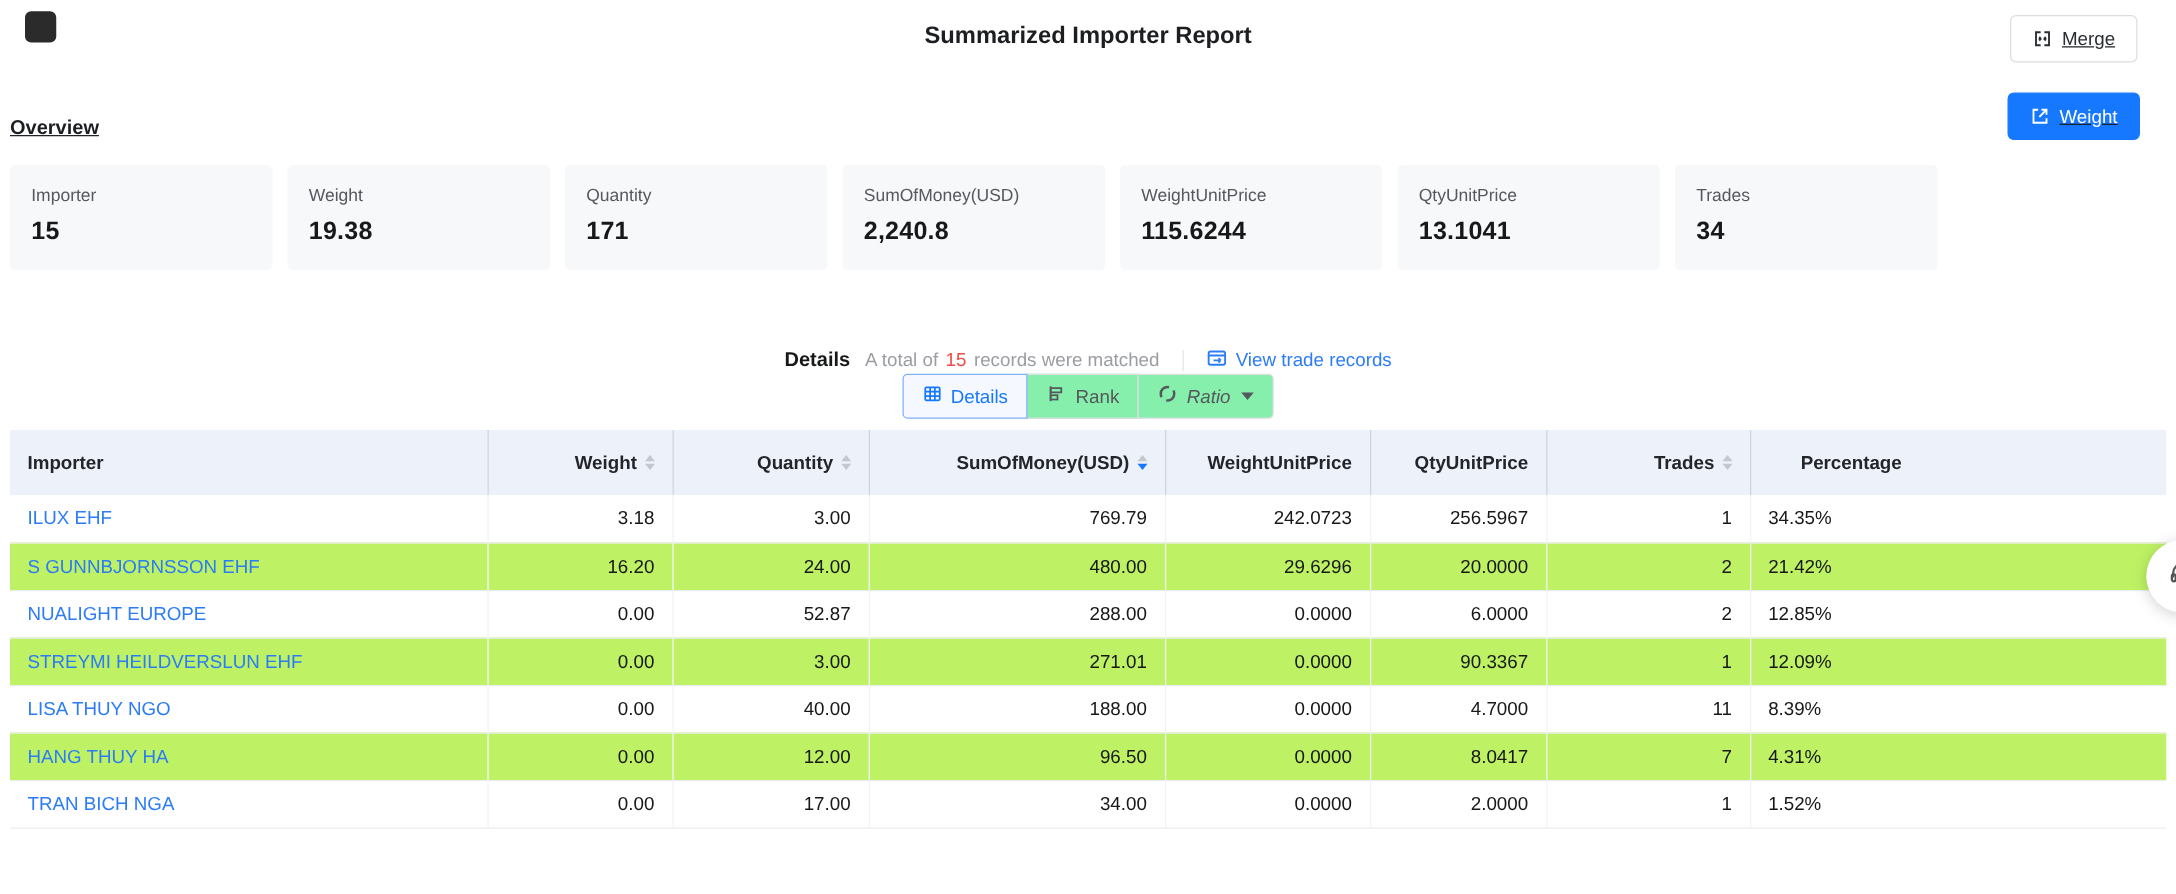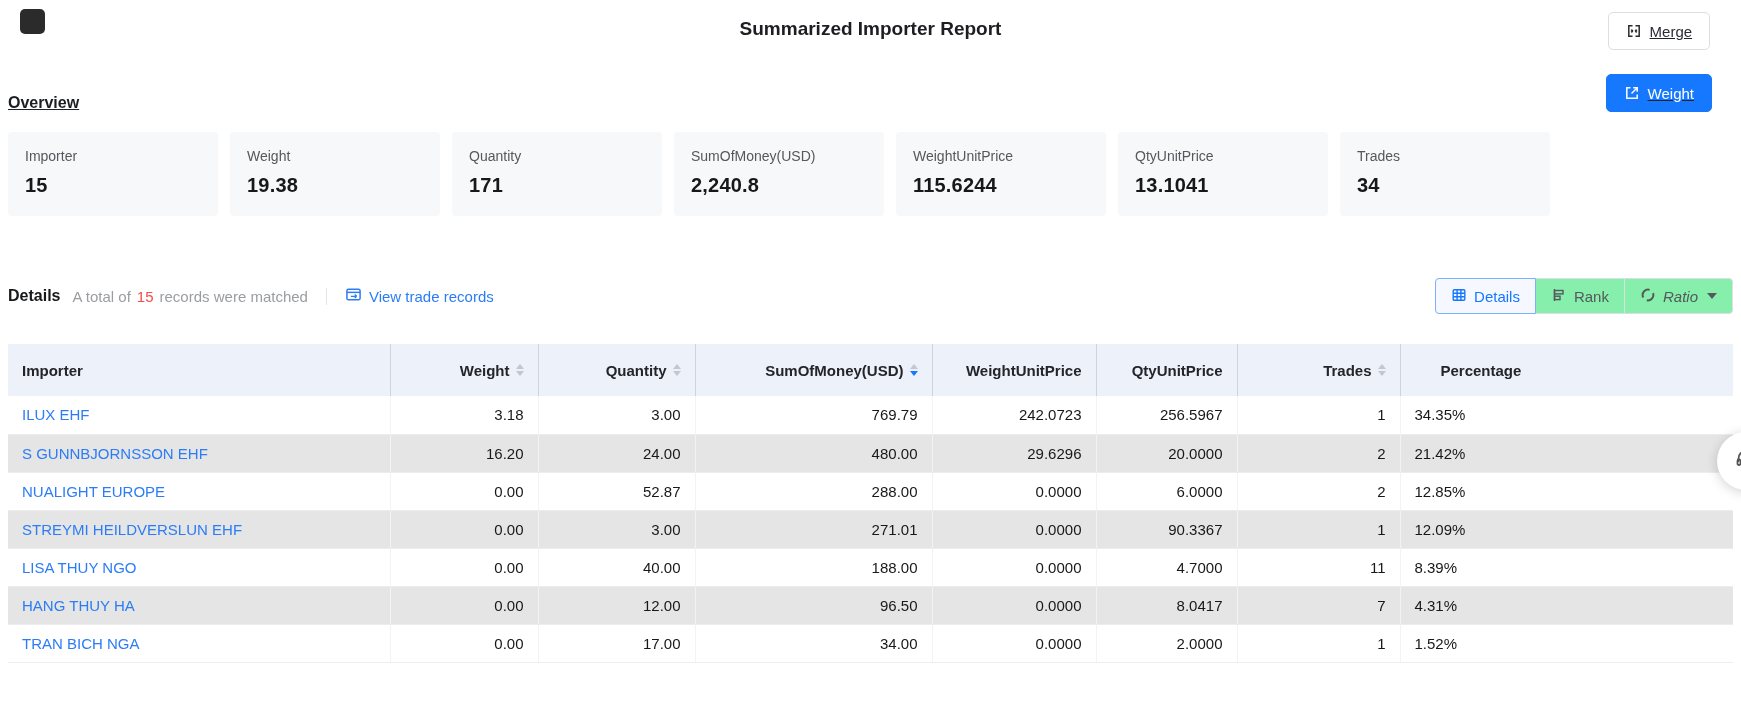--- a/index.html
+++ b/index.html
@@ -26,21 +26,21 @@
     background:#fff; border:1px solid var(--gray-border); border-radius:5px;
     font-size:15px; color:#2a2d32; cursor:pointer; font-family:inherit;}
   .btn svg{display:block;}
   .btn.primary{background:var(--accent); border-color:var(--accent); color:#fff;}
 
   .cards{display:flex; gap:12px; margin-top:20px;}
   .card{width:210px; height:84px; background:var(--card-bg); border-radius:4px; padding:15px 17px;}
   .card-label{font-size:14px; color:#55585c; line-height:18px;}
   .card-value{font-size:20px; font-weight:700; color:#17181a; margin-top:9px; letter-spacing:.2px;}
 
-  .details-row{display:flex; justify-content:space-between; align-items:center; margin-top:62px; height:36px;}
+  .details-row{display:flex; justify-content:space-between; align-items:center; margin-top:62px; height:36px;flex-direction:column;}
   .details-left{display:flex; align-items:center;}
   .details-title{font-size:16px; font-weight:700; color:#17181a;}
   .details-total{display:flex; align-items:center; gap:6px; margin-left:12px; font-size:15px; color:var(--muted);}
   .match-count{color:var(--red);}
   .v-divider{width:1px; height:17px; background:#e3e4e6; margin:0 18px;}
   .link{display:inline-flex; align-items:center; gap:7px; font-size:15px; color:var(--link);
     text-decoration:none; cursor:pointer;}
 
   .seg-group{display:flex;}
   .seg{height:36px; display:inline-flex; align-items:center; gap:7px; padding:0 15px;
@@ -55,21 +55,21 @@
   table{width:100%; border-collapse:collapse; table-layout:fixed; margin-top:30px;}
   thead th{background:var(--header-bg); height:52px; font-size:15px; font-weight:600; color:#23252a;
     padding:0 14px; border-right:1px solid #cfd3dc; cursor:default;}
   thead th:last-child{border-right:none;padding-left:40px;}
   .th-inner{display:flex; align-items:center; gap:6px;}
   .al-left .th-inner{justify-content:flex-start;}
   .al-right .th-inner{justify-content:flex-end;}
   tbody td{height:38px; font-size:15px; color:#17181a; padding:0 14px;
     border-bottom:1px solid #ecedf0; border-right:1px solid #f2f3f5;}
   tbody td:last-child{border-right:none;}
-  tbody tr.alt{background:#e5e5e5;}
+  tbody tr.alt{background:#bef264;}
   .al-left{text-align:left;}
   .al-right{text-align:right;}
   a.importer-link{color:var(--link); text-decoration:none; cursor:pointer;}
 
   .sorter{display:inline-flex; flex-direction:column; gap:2px;}
   .sorter i{display:block; width:0; height:0; border-left:4.5px solid transparent; border-right:4.5px solid transparent;}
   .sorter .up{border-bottom:5px solid #c3c7ce;}
   .sorter .down{border-top:5px solid #c3c7ce;}
   .sorter .down.active{border-top-color:var(--accent);}
 

